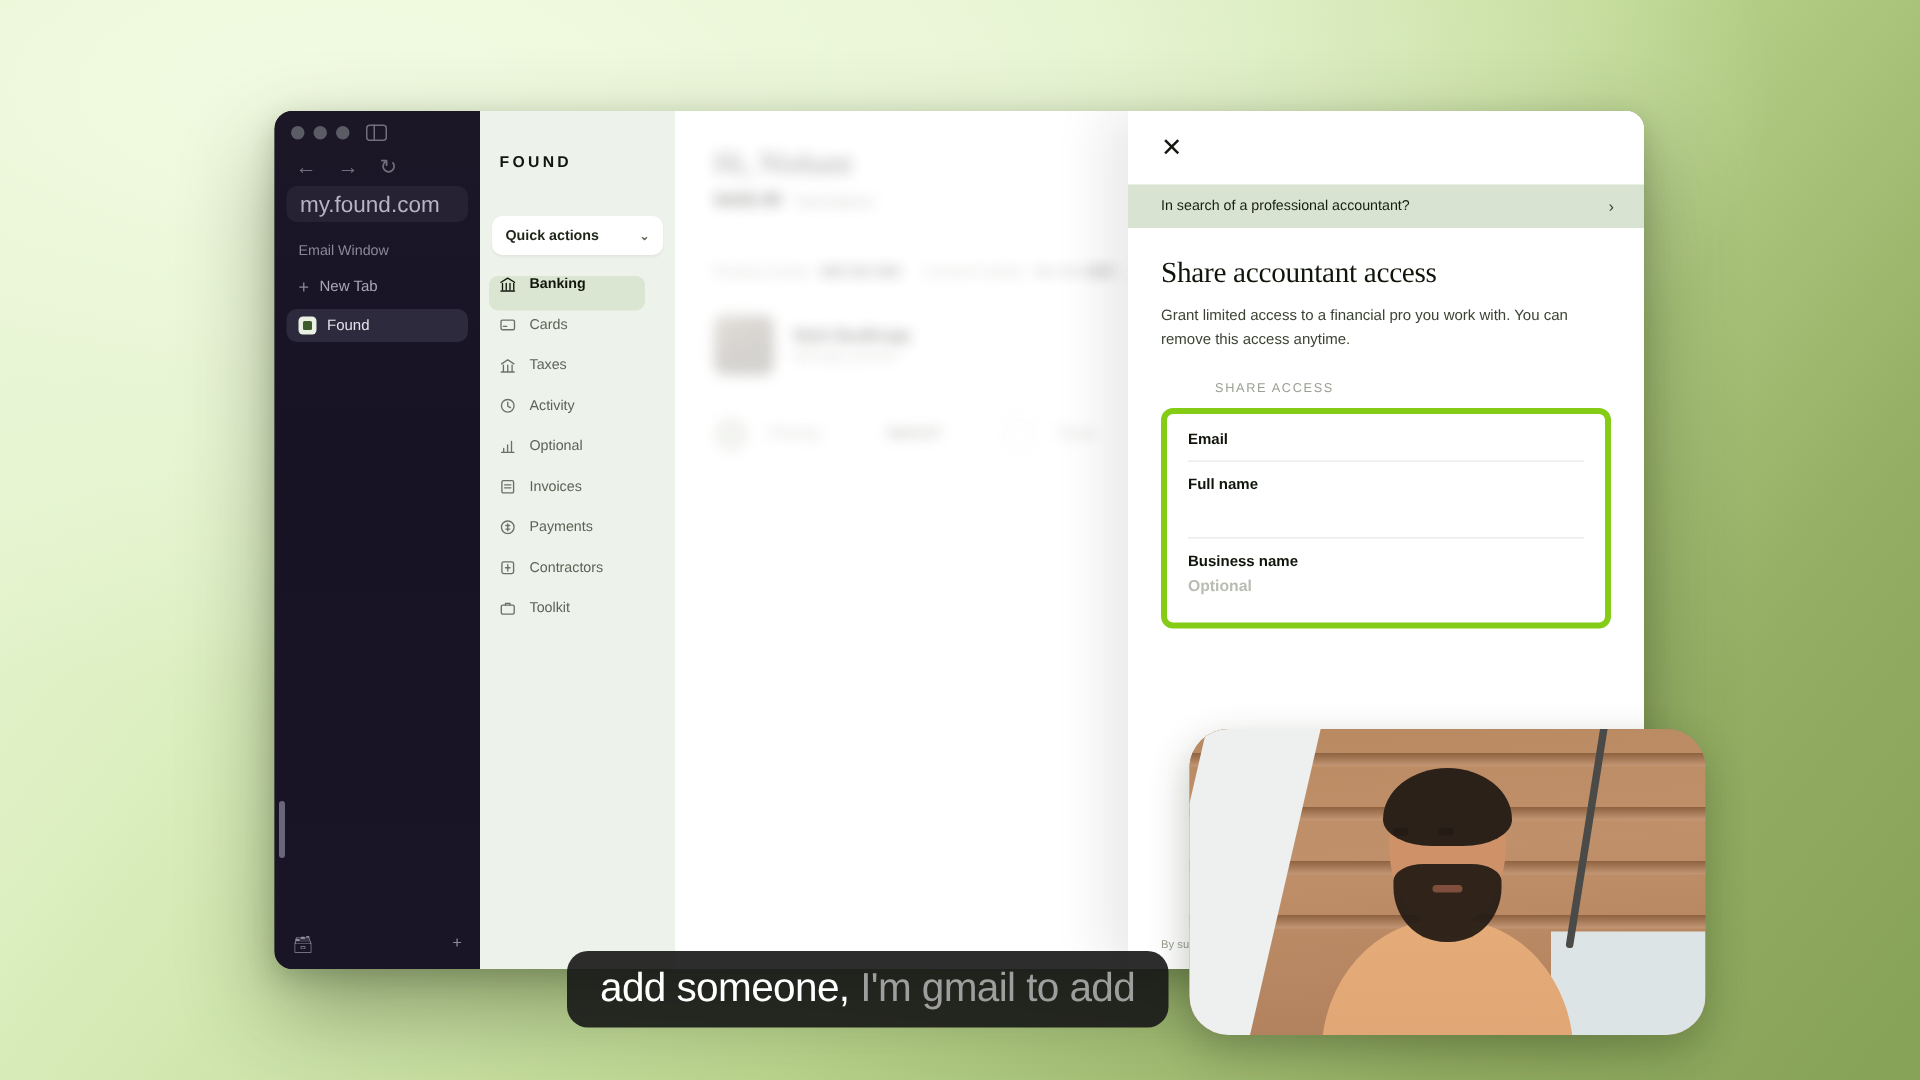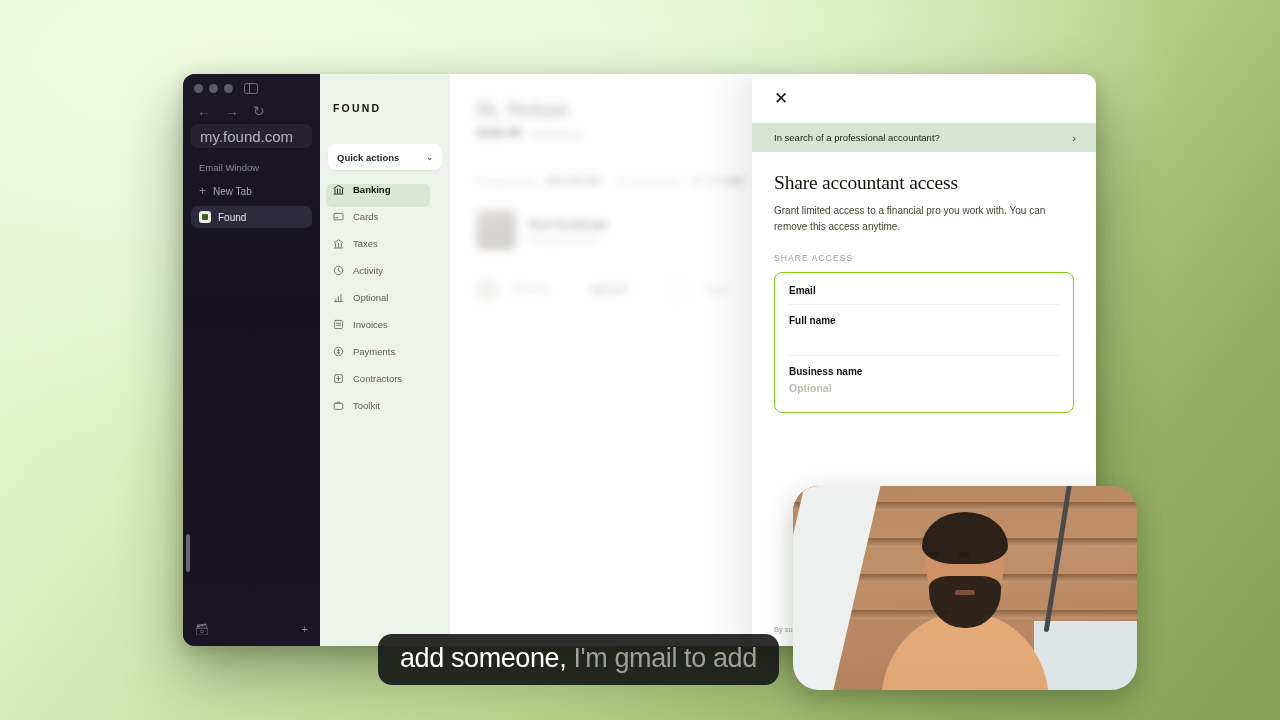--- a/index.html
+++ b/index.html
@@ -135,24 +135,24 @@
   #promo-txt { font-size: 9.5px; font-weight: 400; color: #16200f; }
   #promo-chev { font-size: 11px; color: #35412c; }
   #panel-body { padding: 20px 22px 0 22px; flex: 1; position: relative; }
   h1#sharetitle {
     font-family: "Liberation Serif", serif; font-weight: 400;
     font-size: 19.5px; color: #10150c; letter-spacing: -0.2px;
   }
   #sharedesc { margin-top: 9px; font-size: 10px; line-height: 1.55; color: #3b4334; }
   #seclabel {
     margin-top: 19px; font-size: 8.5px; letter-spacing: 1.1px;
-    color: #9aa093; text-transform: uppercase;
+    color: #9aa093; text-transform: uppercase; margin-left: 36px;
   }
   #formcard {
-    margin-top: 9px; border: 1px solid #84cc16; border-radius: 8px;
+    margin-top: 9px; border: 4px solid #84cc16; border-radius: 8px;
     padding: 12px 14px 10px 14px;
   }
   .fgroup { padding-bottom: 8px; }
   .fgroup + .fgroup { border-top: 1px solid #eceee9; padding-top: 10px; }
   .flabel { font-size: 10px; font-weight: 700; color: #10150c; }
   .fvalue { font-size: 10.5px; color: #16200f; margin-top: 5px; min-height: 14px; }
   .fvalue.empty { min-height: 16px; }
   .fph { font-size: 10.5px; color: #b9bdb3; margin-top: 5px; font-weight: bold; }
   .caret {
     display: inline-block; width: 1px; height: 11px; background: #16200f;

